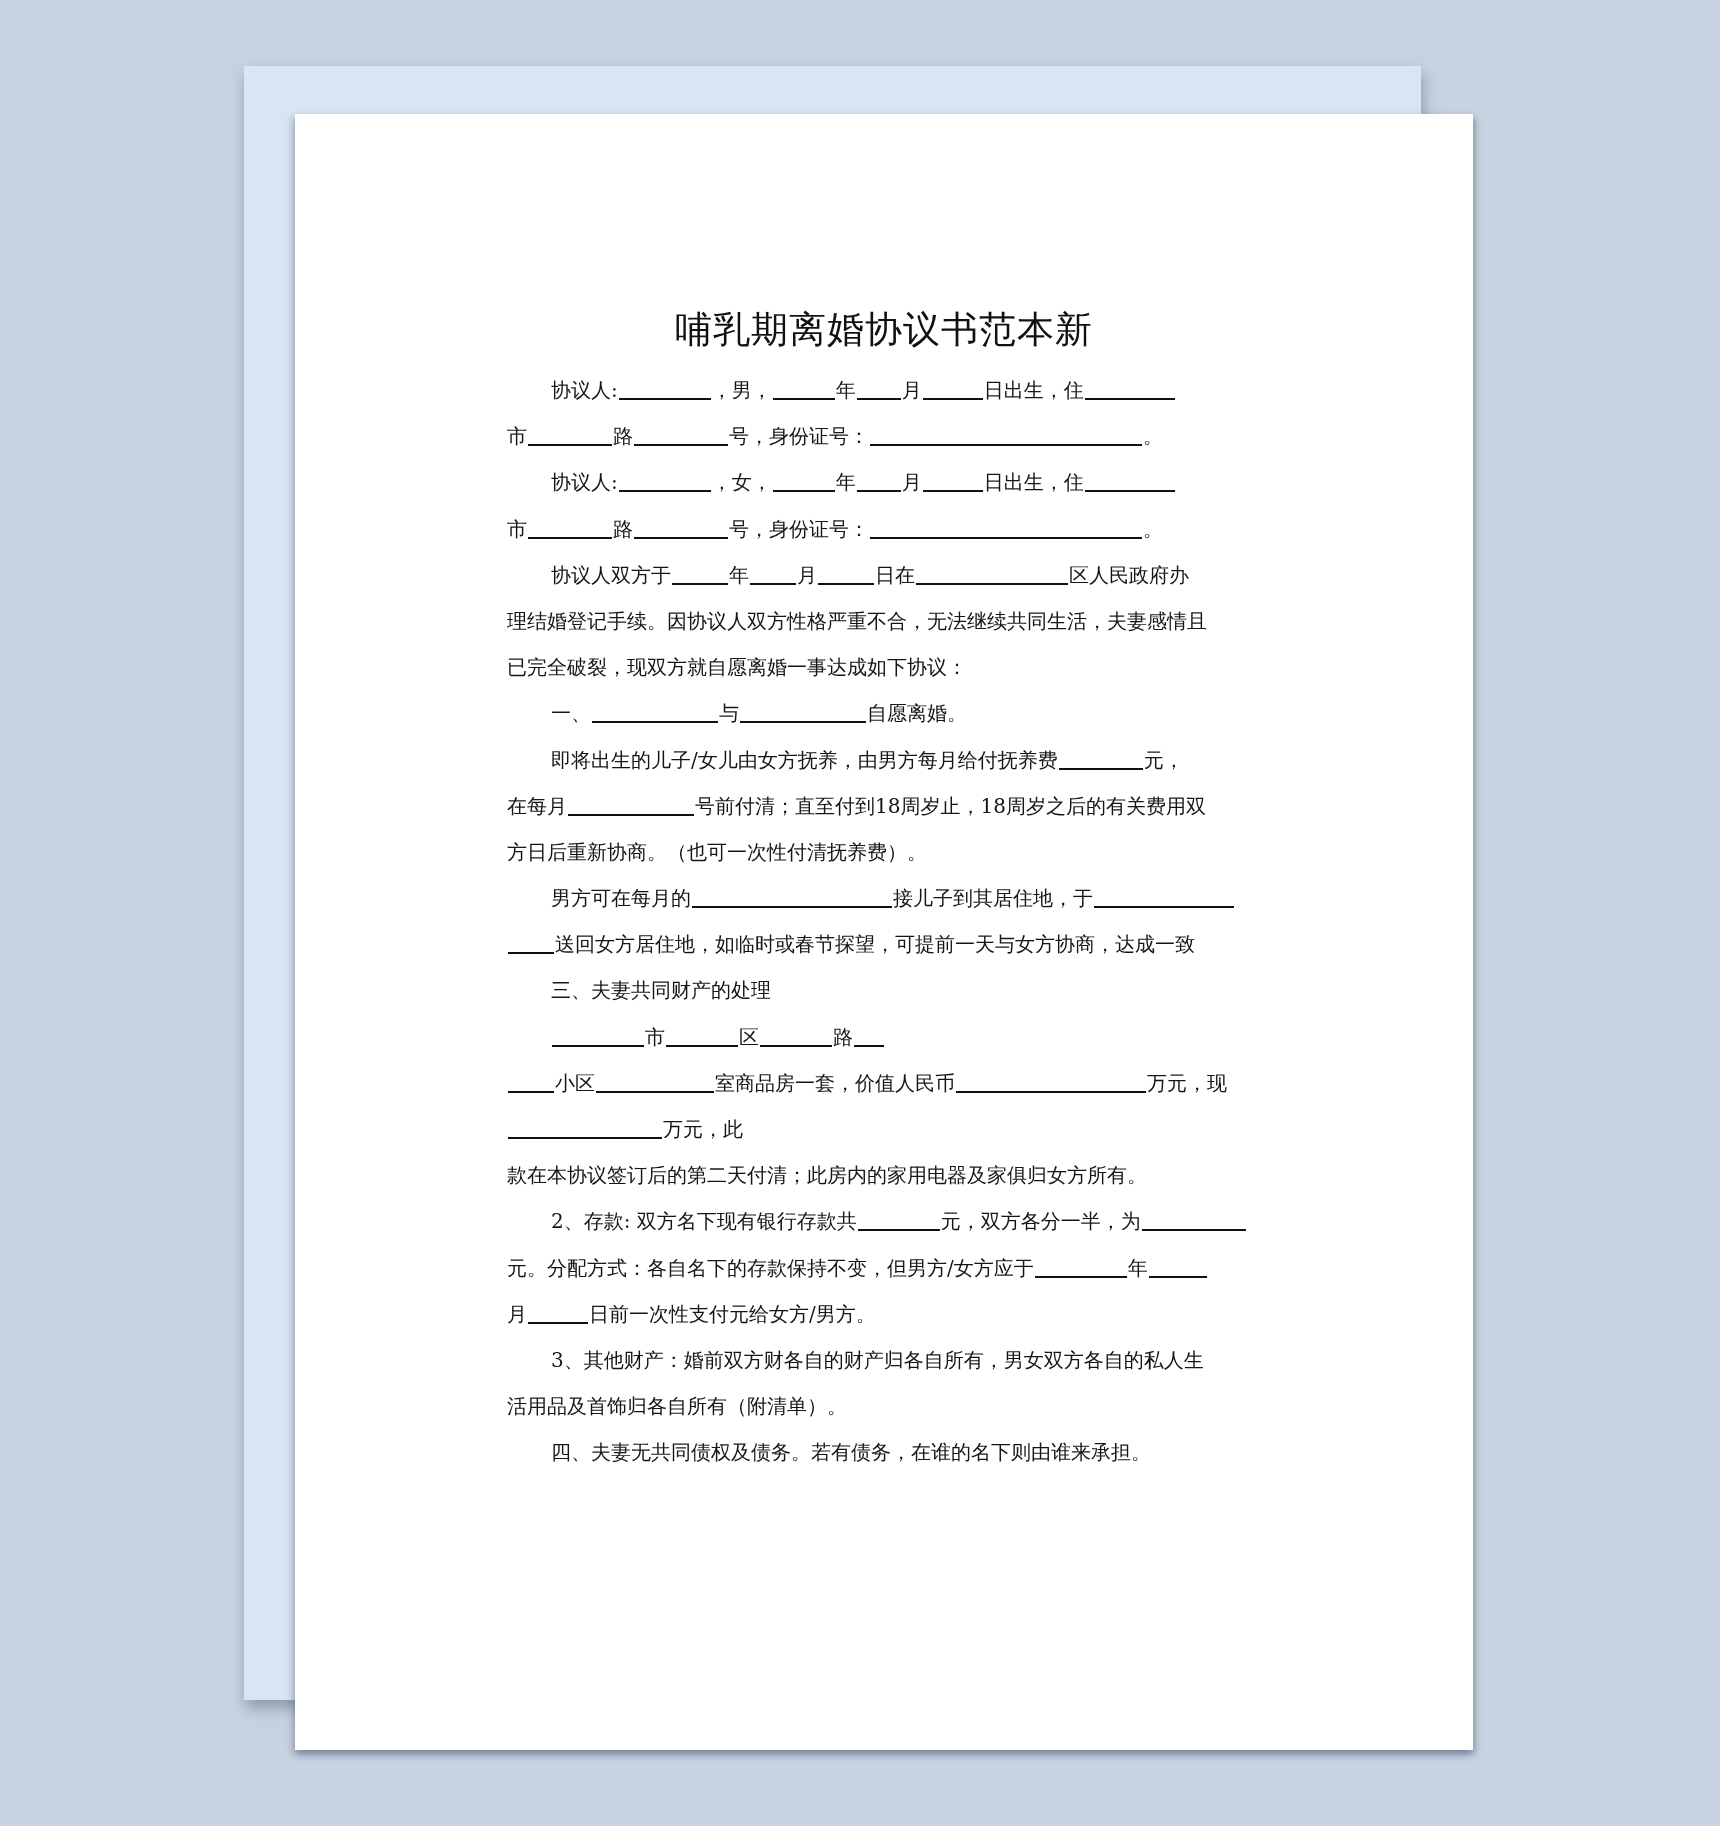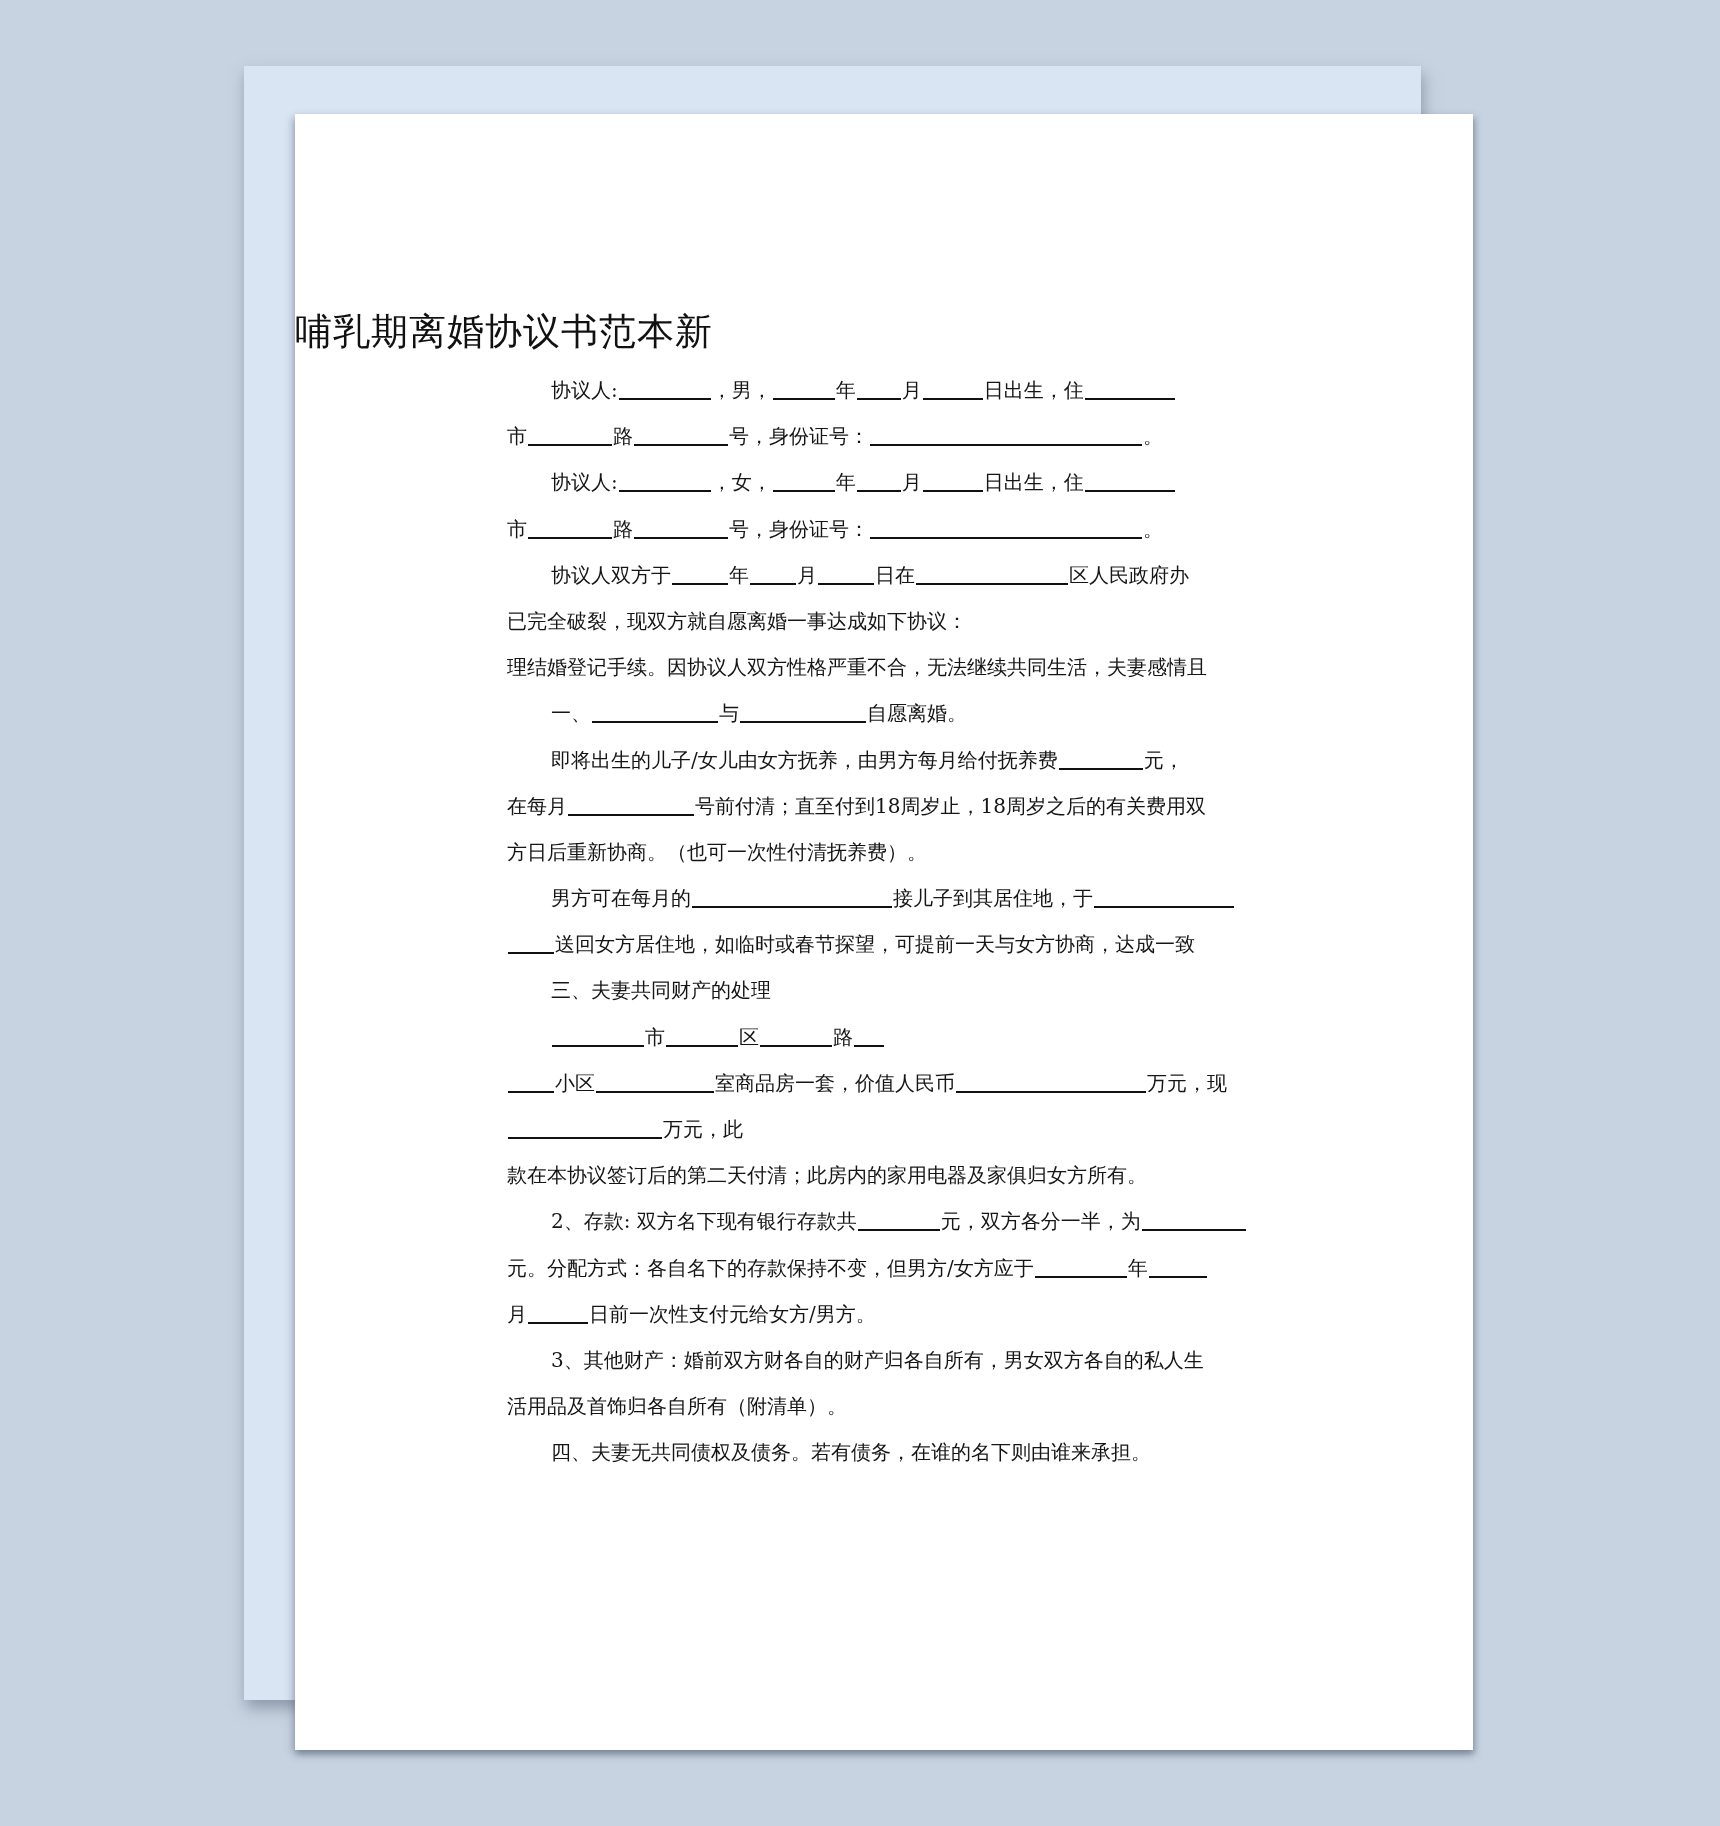--- a/index.html
+++ b/index.html
@@ -16,23 +16,25 @@
     box-shadow: 2px 8px 14px rgba(90,105,125,0.55);
   }
   .front-page {
     position: absolute; left: 295px; top: 114px;
     width: 1178px; height: 1636px;
     background: #ffffff;
     box-shadow: -2px 4px 8px rgba(90,105,125,0.45), 2px 4px 6px rgba(90,105,125,0.5);
   }
   .title {
     position: absolute; left: 0; right: 0; top: 196px;
+    text-align: center;
     font-size: 37px; line-height: 44px;
     color: #111;
     letter-spacing: 1px;
+    font-family: Liberation Mono, monospace;
   }
   .body-text {
     position: absolute; left: 212px; top: 253px;
     width: 752px;
     font-size: 20px; line-height: 46.2px;
     color: #151515;
   }
   .line {
     height: 46.2px; white-space: nowrap;
     display: flex; align-items: center;
@@ -103,24 +105,24 @@
         <span class="blank" style="width: 56px;"></span>
         <span class="seg">年</span>
         <span class="blank" style="width: 46px;"></span>
         <span class="seg">月</span>
         <span class="blank" style="width: 56px;"></span>
         <span class="seg">日在</span>
         <span class="blank" style="width: 152px;"></span>
         <span class="seg">区人民政府办</span>
       </div>
       <div class="line">
+        <span class="seg">理结婚登记手续。因协议人双方性格严重不合，无法继续共同生活，夫妻感情且</span>
+      </div>
+      <div class="line">
         <span class="seg">已完全破裂，现双方就自愿离婚一事达成如下协议：</span>
-      </div>
-      <div class="line">
-        <span class="seg">理结婚登记手续。因协议人双方性格严重不合，无法继续共同生活，夫妻感情且</span>
       </div>
       <div class="line indent">
         <span class="seg">一、</span>
         <span class="blank" style="width: 126px;"></span>
         <span class="seg">与</span>
         <span class="blank" style="width: 126px;"></span>
         <span class="seg">自愿离婚。</span>
       </div>
       <div class="line indent">
         <span class="seg">即将出生的儿子/女儿由女方抚养，由男方每月给付抚养费</span>

